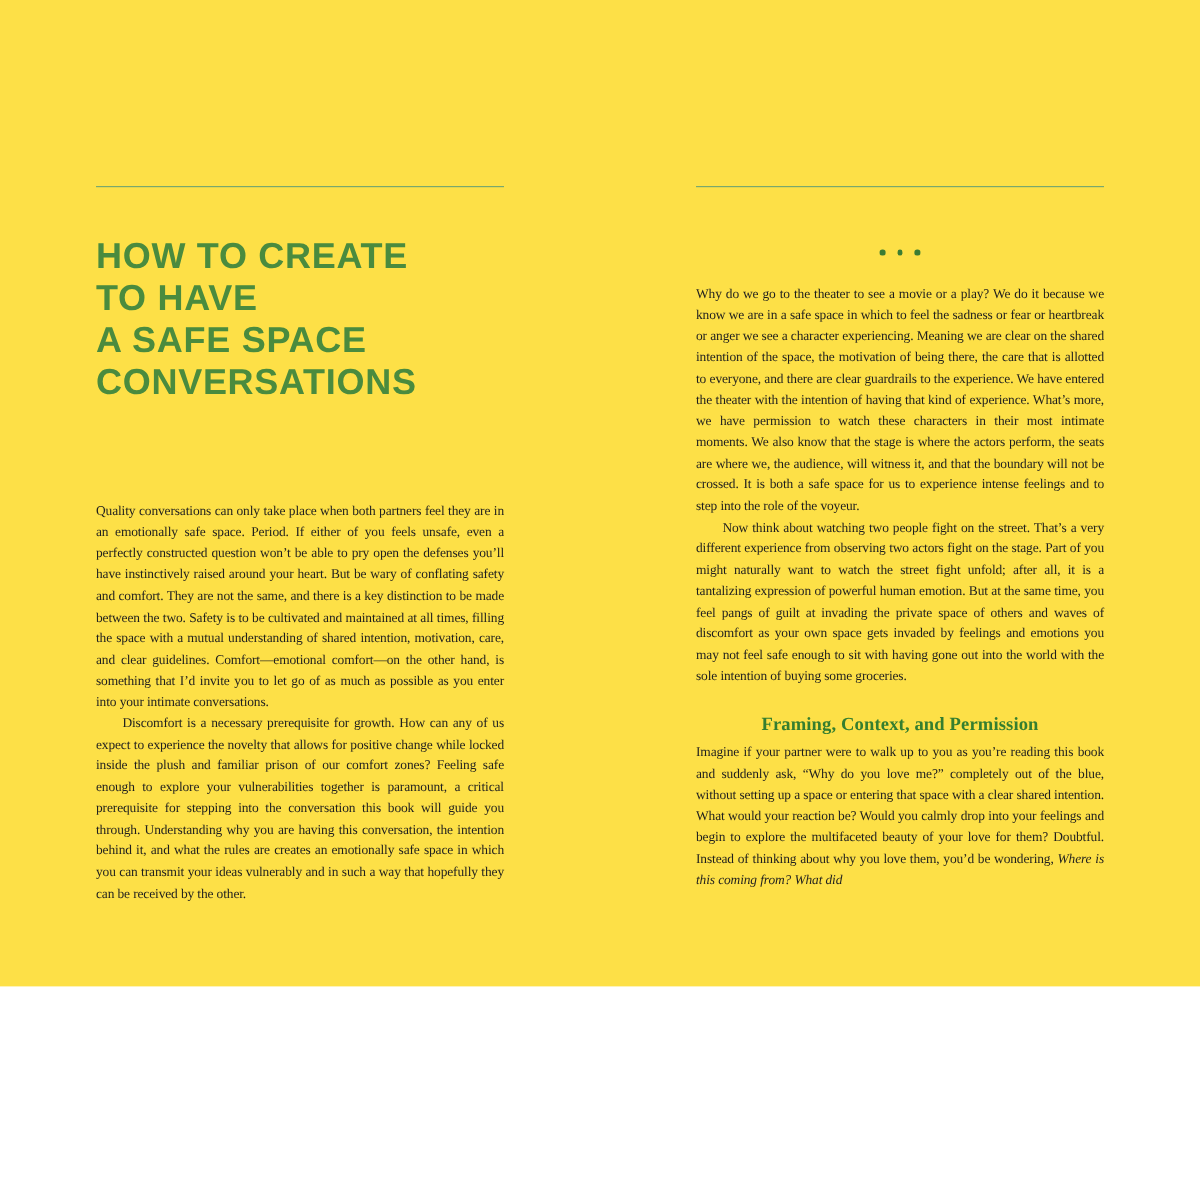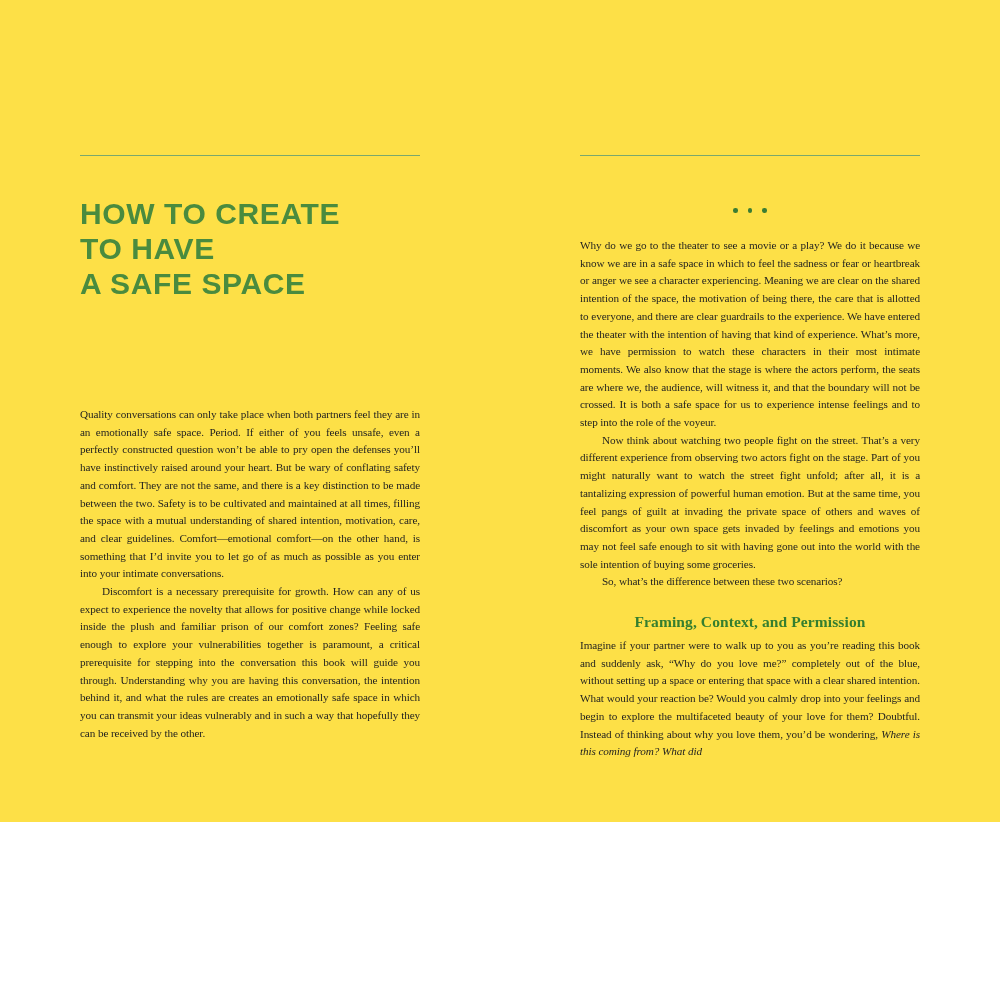--- a/index.html
+++ b/index.html
@@ -55,21 +55,21 @@
     width: 340px;
     color: #1f1f1f;
     font-size: 11.2px;
     line-height: 17.7px;
     letter-spacing: -0.1px;
     text-align: justify;
     font-family: Liberation Serif, serif;
   }
   .body-copy p { margin: 0; }
   .body-copy p.indent { text-indent: 22px; }
-  .left-body  { top: 406px; }
+  .left-body  { top: 418px; }
   .right-body { top: 237px; }
 
   
   .ornament {
     position: absolute;
     top: 208px;
     left: 0;
     width: 100%;
     display: flex;
     justify-content: center;
@@ -124,20 +124,21 @@
 
 <div class="spread">
 
   <section class="page page-left">
     <div class="top-rule"></div>
 
     <h1 class="chapter-title">
       <div>HOW TO CREATE</div>
       <div>TO HAVE</div>
       <div>A SAFE SPACE</div>
+      <div>CONVERSATIONS</div>
     </h1>
 
     <div class="body-copy left-body">
       <p>Quality conversations can only take place when both partners feel they are in an emotionally safe space. Period. If either of you feels unsafe, even a perfectly constructed question won’t be able to pry open the defenses you’ll have instinctively raised around your heart. But be wary of conflating safety and comfort. They are not the same, and there is a key distinction to be made between the two. Safety is to be cultivated and maintained at all times, filling the space with a mutual understanding of shared intention, motivation, care, and clear guidelines. Comfort—emotional comfort—on the other hand, is something that I’d invite you to let go of as much as possible as you enter into your intimate conversations.</p>
       <p class="indent">Discomfort is a necessary prerequisite for growth. How can any of us expect to experience the novelty that allows for positive change while locked inside the plush and familiar prison of our comfort zones? Feeling safe enough to explore your vulnerabilities together is paramount, a critical prerequisite for stepping into the conversation this book will guide you through. Understanding why you are having this conversation, the intention behind it, and what the rules are creates an emotionally safe space in which you can transmit your ideas vulnerably and in such a way that hopefully they can be received by the other.</p>
     </div>
 
     <div class="footer-rule"></div>
     <div class="footer-row">
       <span class="page-number">36</span>
@@ -150,21 +151,20 @@
 
     <div class="ornament">
       <span class="dot"></span>
       <span class="dot"></span>
       <span class="dot"></span>
     </div>
 
     <div class="body-copy right-body">
       <p>Why do we go to the theater to see a movie or a play? We do it because we know we are in a safe space in which to feel the sadness or fear or heartbreak or anger we see a character experiencing. Meaning we are clear on the shared intention of the space, the motivation of being there, the care that is allotted to everyone, and there are clear guardrails to the experience. We have entered the theater with the intention of having that kind of experience. What’s more, we have permission to watch these characters in their most intimate moments. We also know that the stage is where the actors perform, the seats are where we, the audience, will witness it, and that the boundary will not be crossed. It is both a safe space for us to experience intense feelings and to step into the role of the voyeur.</p>
       <p class="indent">Now think about watching two people fight on the street. That’s a very different experience from observing two actors fight on the stage. Part of you might naturally want to watch the street fight unfold; after all, it is a tantalizing expression of powerful human emotion. But at the same time, you feel pangs of guilt at invading the private space of others and waves of discomfort as your own space gets invaded by feelings and emotions you may not feel safe enough to sit with having gone out into the world with the sole intention of buying some groceries.</p>
-      <p class="indent">So, what’s the difference between these two scenarios?</p>
 
       <h2 class="subheading">Framing, Context, and Permission</h2>
 
       <p><span>Imagine if your partner were to walk up to you as you’re reading this book and suddenly ask, “Why do you love me?” completely out of the blue, without setting up a space or entering that space with a clear shared intention. What would your reaction be? Would you calmly drop into your feelings and begin to explore the multifaceted beauty of your love for them? Doubtful. Instead of thinking about why you love them, you’d be wondering, </span><em class="italic-run">Where is this coming from? What did</em></p>
     </div>
 
     <div class="footer-rule"></div>
     <div class="footer-row">
       <span>HOW TO SPACE A SAFE SPACE TO HAVE CONVERSATIONS</span>
       <span class="page-number">37</span>

